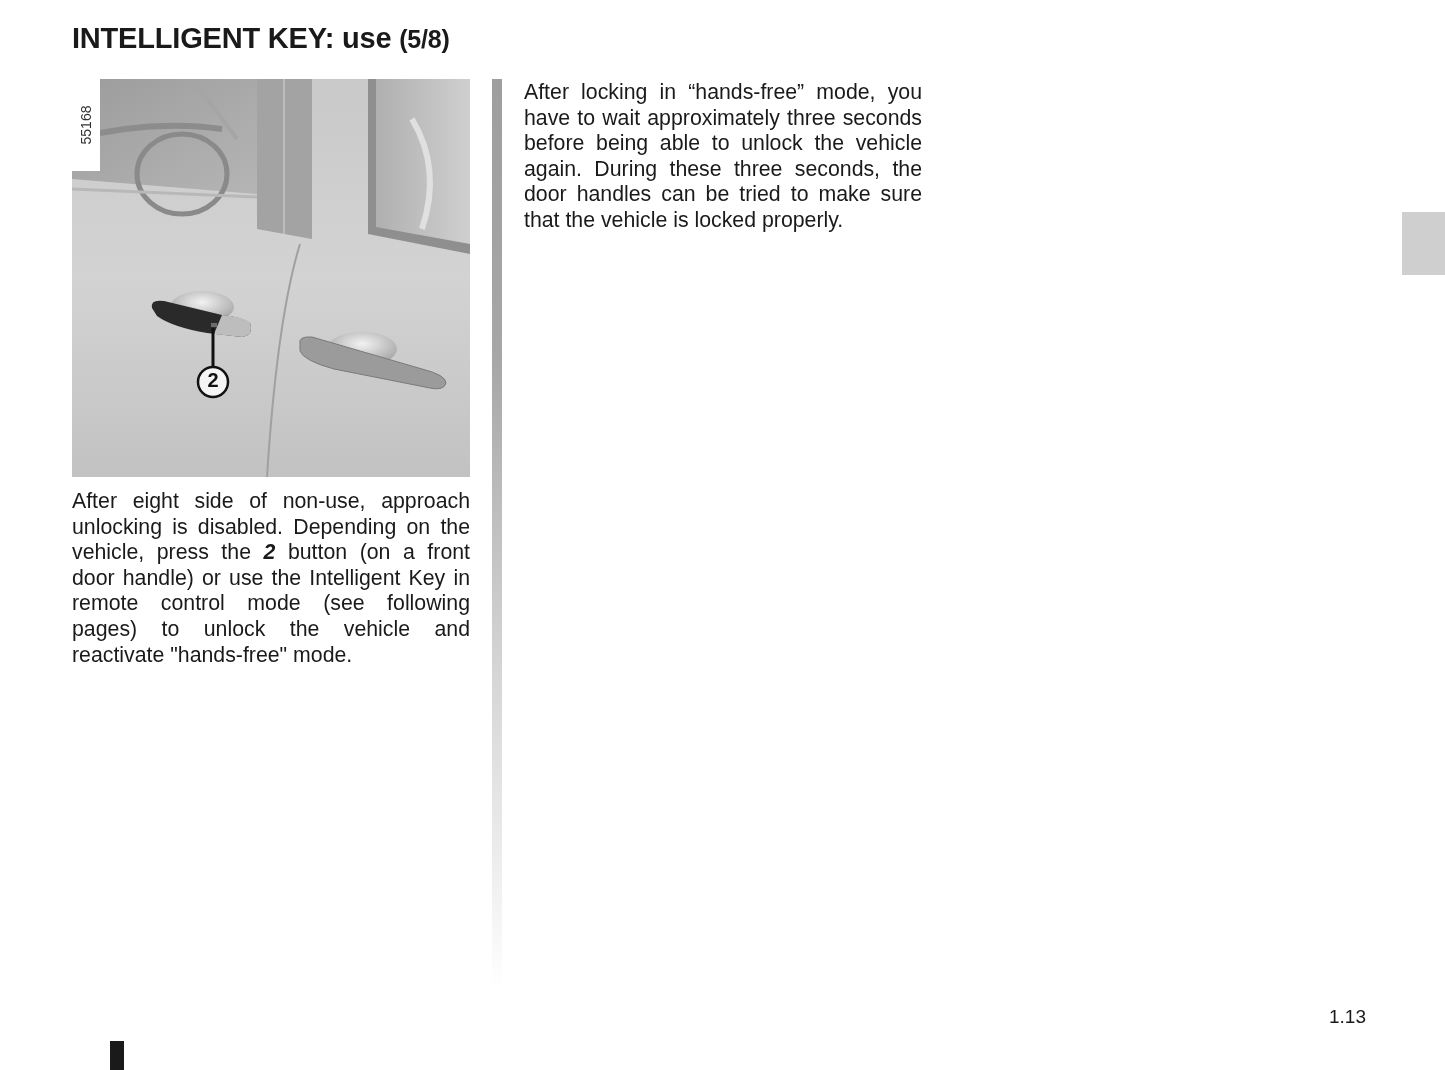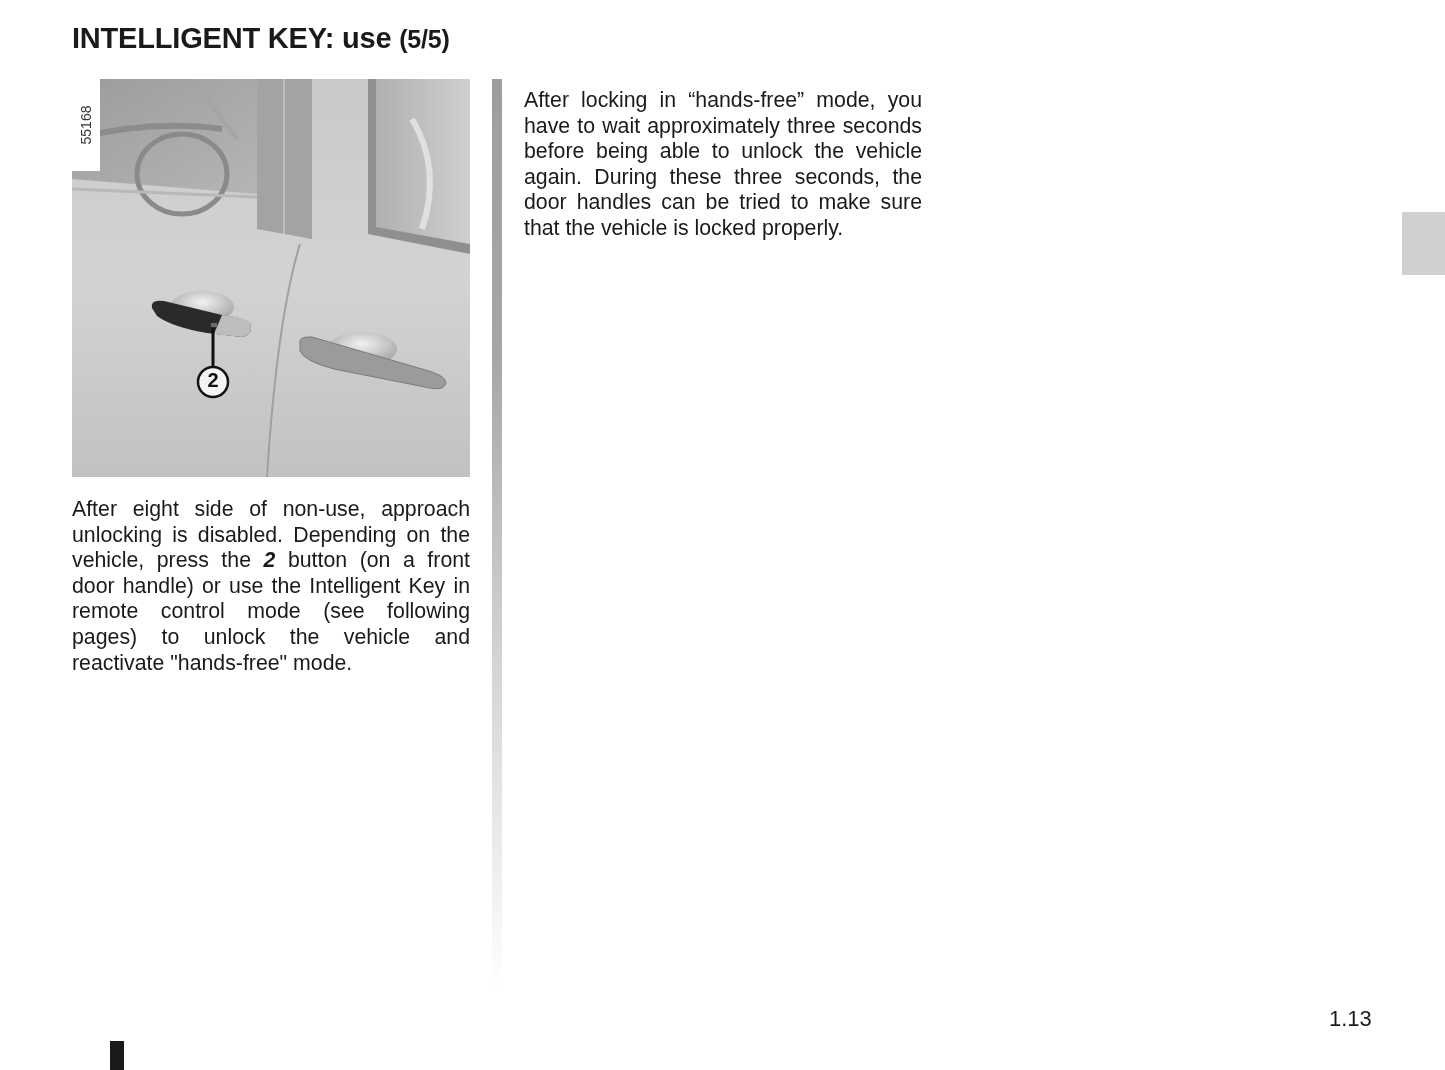--- a/index.html
+++ b/index.html
@@ -10,32 +10,32 @@
   .title .sub { font-size:25px; }
   .figure { position:absolute; left:72px; top:79px; width:398px; height:398px; overflow:hidden; background:#d4d4d4; }
   .figure svg { display:block; }
   .fig-id { position:absolute; left:0; top:0; width:28px; height:92px; background:#fff; }
   .fig-id span { position:absolute; left:14px; top:46px; transform:translate(-50%,-50%) rotate(-90deg);
                  font-size:14px; color:#333; white-space:nowrap; }
   .col { position:absolute; width:398px; font-size:21.3px; line-height:25.6px; }
   .col-left { left:72px; top:485px; }
   .col-right { left:524px; top:76px; }
   .col h2 { font-size:21px; line-height:25.6px; font-weight:bold; margin:0 0 9px 0; }
-  .col p { margin:12px 0 9px 0; text-align:justify; }
+  .col p { margin:4px 0 9px 0; text-align:justify; }
   .col p.last { text-align:left; }
   .divider { position:absolute; left:492px; top:79px; width:10px; height:910px;
              background:linear-gradient(to bottom,#9e9e9e 0%,#a6a6a6 30%,#d5d5d5 65%,#ececec 85%,#ffffff 100%); }
   .side-tab { position:absolute; left:1402px; top:212px; width:43px; height:63px; background:#cfcfcf; }
-  .page-num { position:absolute; left:1329px; top:1006px; font-size:22px; color:#1a1a1a; }
+  .page-num { position:absolute; left:1329px; top:1006px; font-size:19px; color:#1a1a1a; }
   .corner-mark { position:absolute; left:110px; top:1041px; width:14px; height:29px; background:#1a1a1a; }
 </style>
 </head>
 <body>
 
-<h1 class="title"><span>INTELLIGENT KEY: use</span> <span class="sub">(5/5)</span></h1>
+<h1 class="title"><span>INTELLIGENT KEY: use</span> <span class="sub">(5/8)</span></h1>
 
 <div class="figure">
   <svg width="398" height="398" viewBox="0 0 398 398">
     <defs>
       <linearGradient id="body" x1="0" y1="0" x2="0" y2="1">
         <stop offset="0" stop-color="#c9c9c9"></stop>
         <stop offset="0.5" stop-color="#d3d3d3"></stop>
         <stop offset="1" stop-color="#c2c2c2"></stop>
       </linearGradient>
       <linearGradient id="glass" x1="0" y1="0" x2="1" y2="1">

